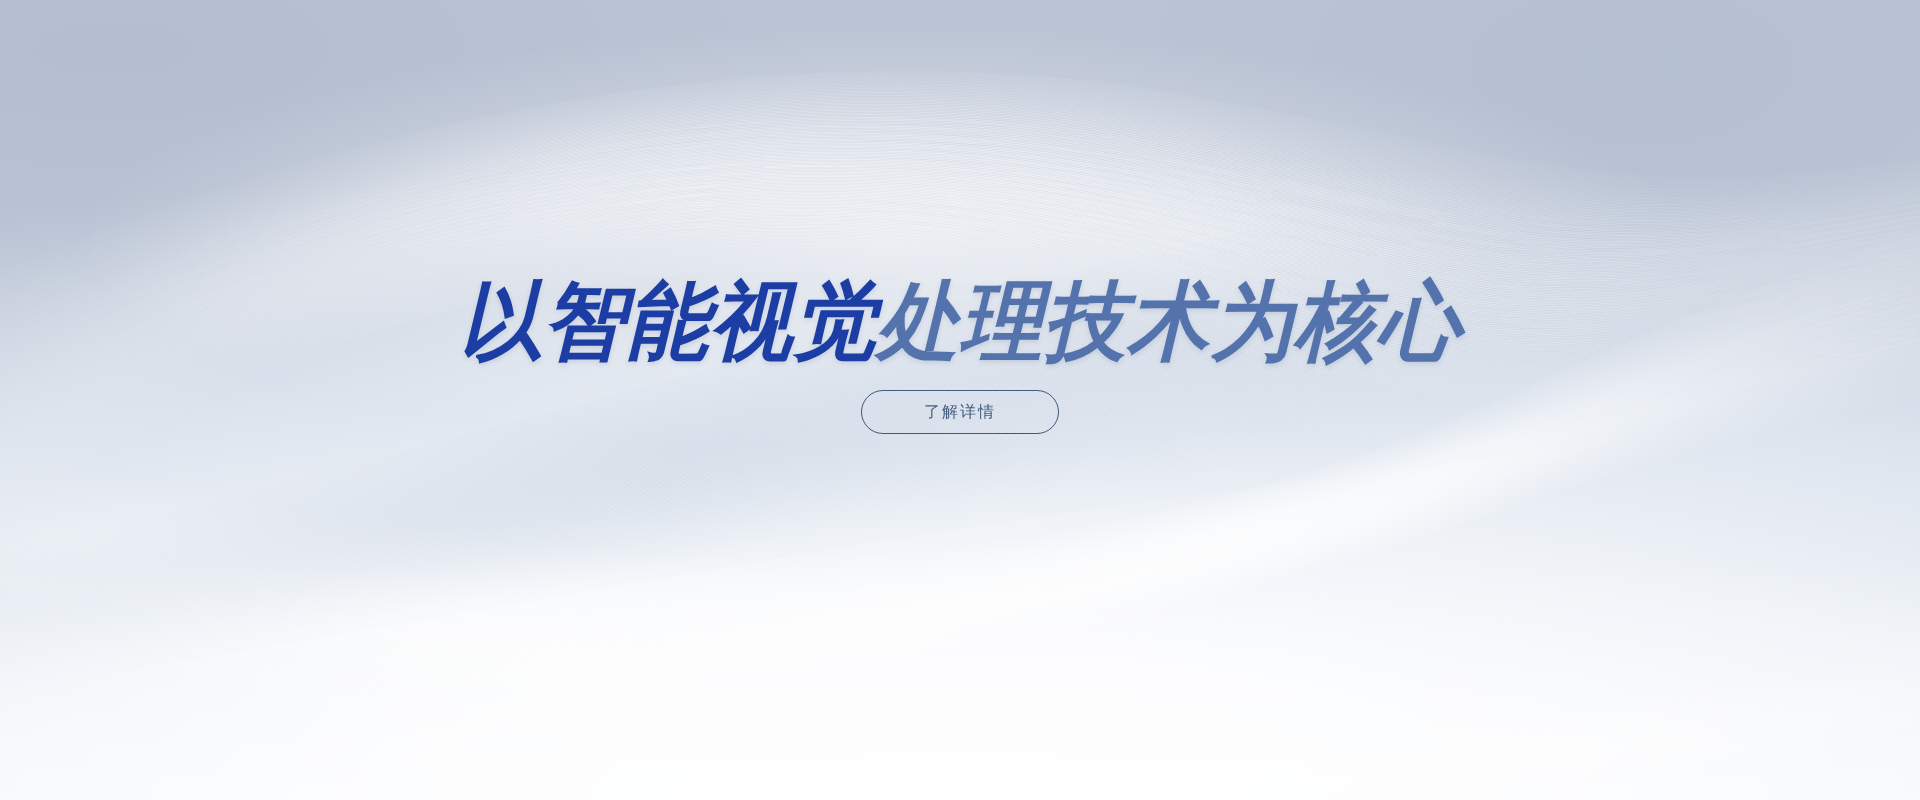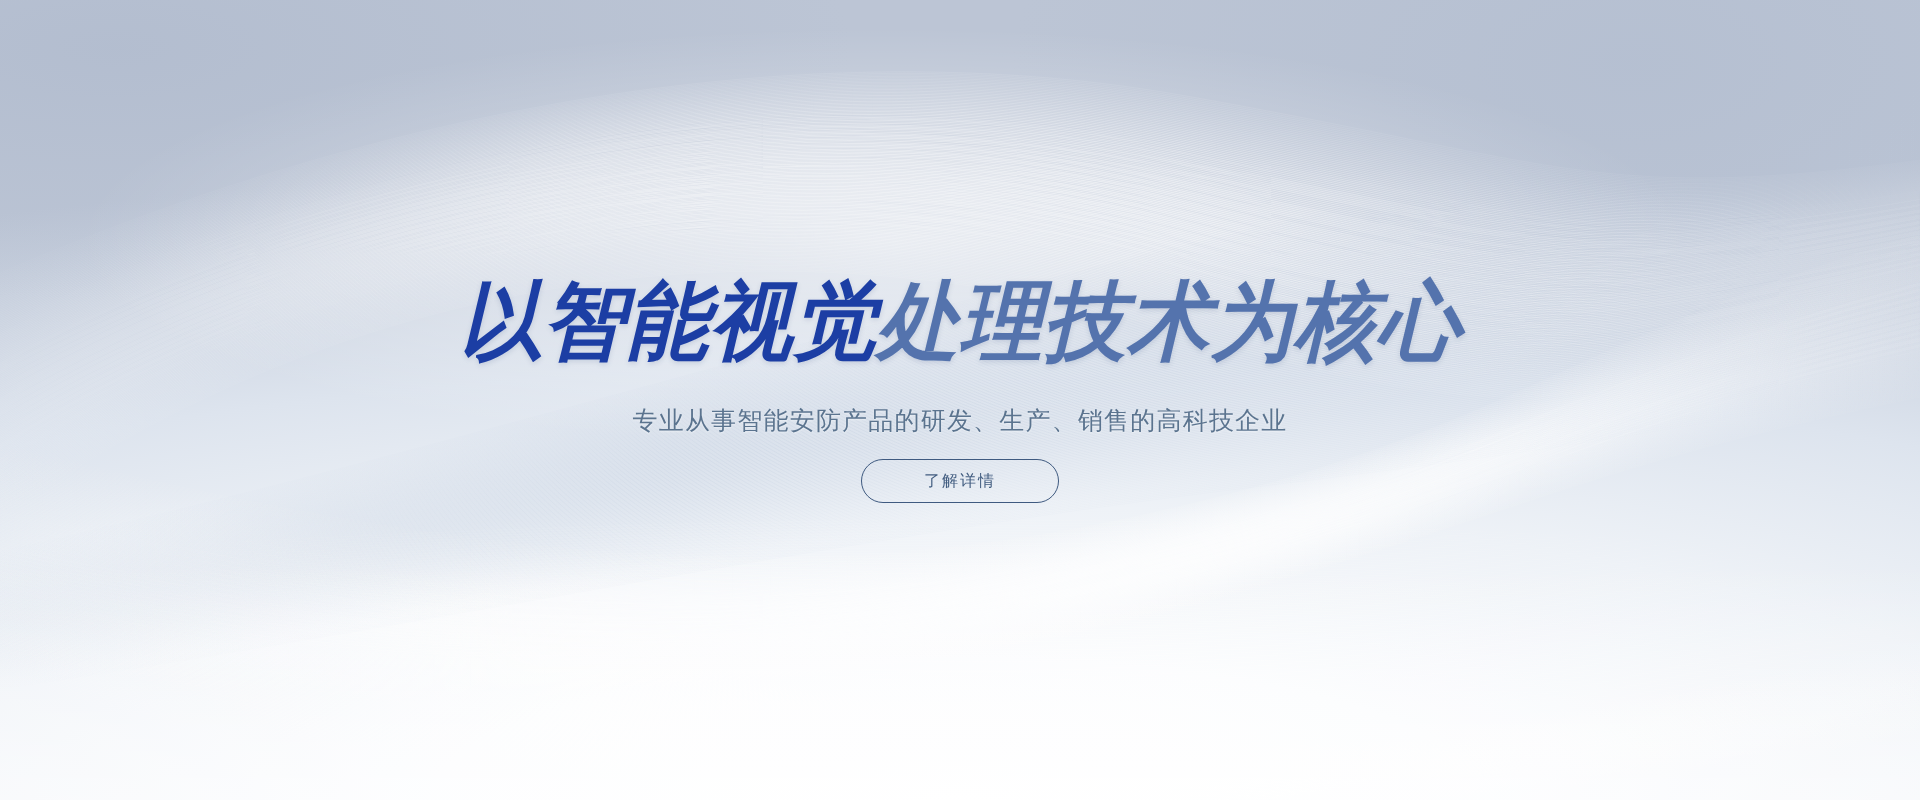--- a/index.html
+++ b/index.html
@@ -905,17 +905,16 @@
       <rect x="0" y="560" width="1920" height="240" fill="url(#gFade)"></rect>
     </svg>
   </div>
 
   <div class="content">
 
     <h1 class="headline">
       <span class="seg-a">以智能视觉</span><span class="seg-b">处理技术为核心</span>
     </h1>
 
-    <p class="subtitle">专业从事智能安防产品的研发、生产、销售的高科技企业</p>
 
     <button class="cta">了解详情</button>
   </div>
 </div>
 
 </body></html>

